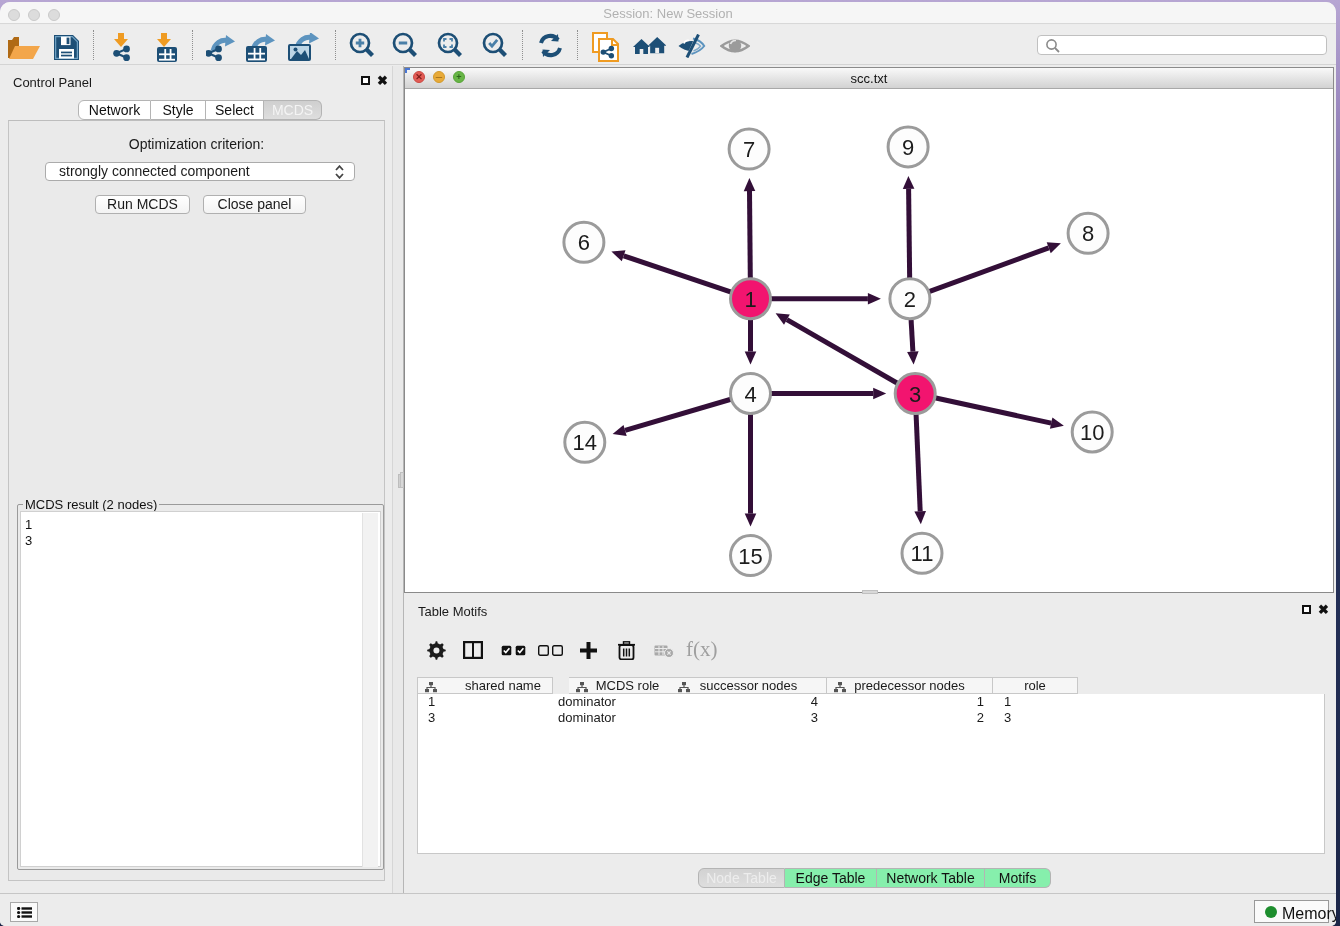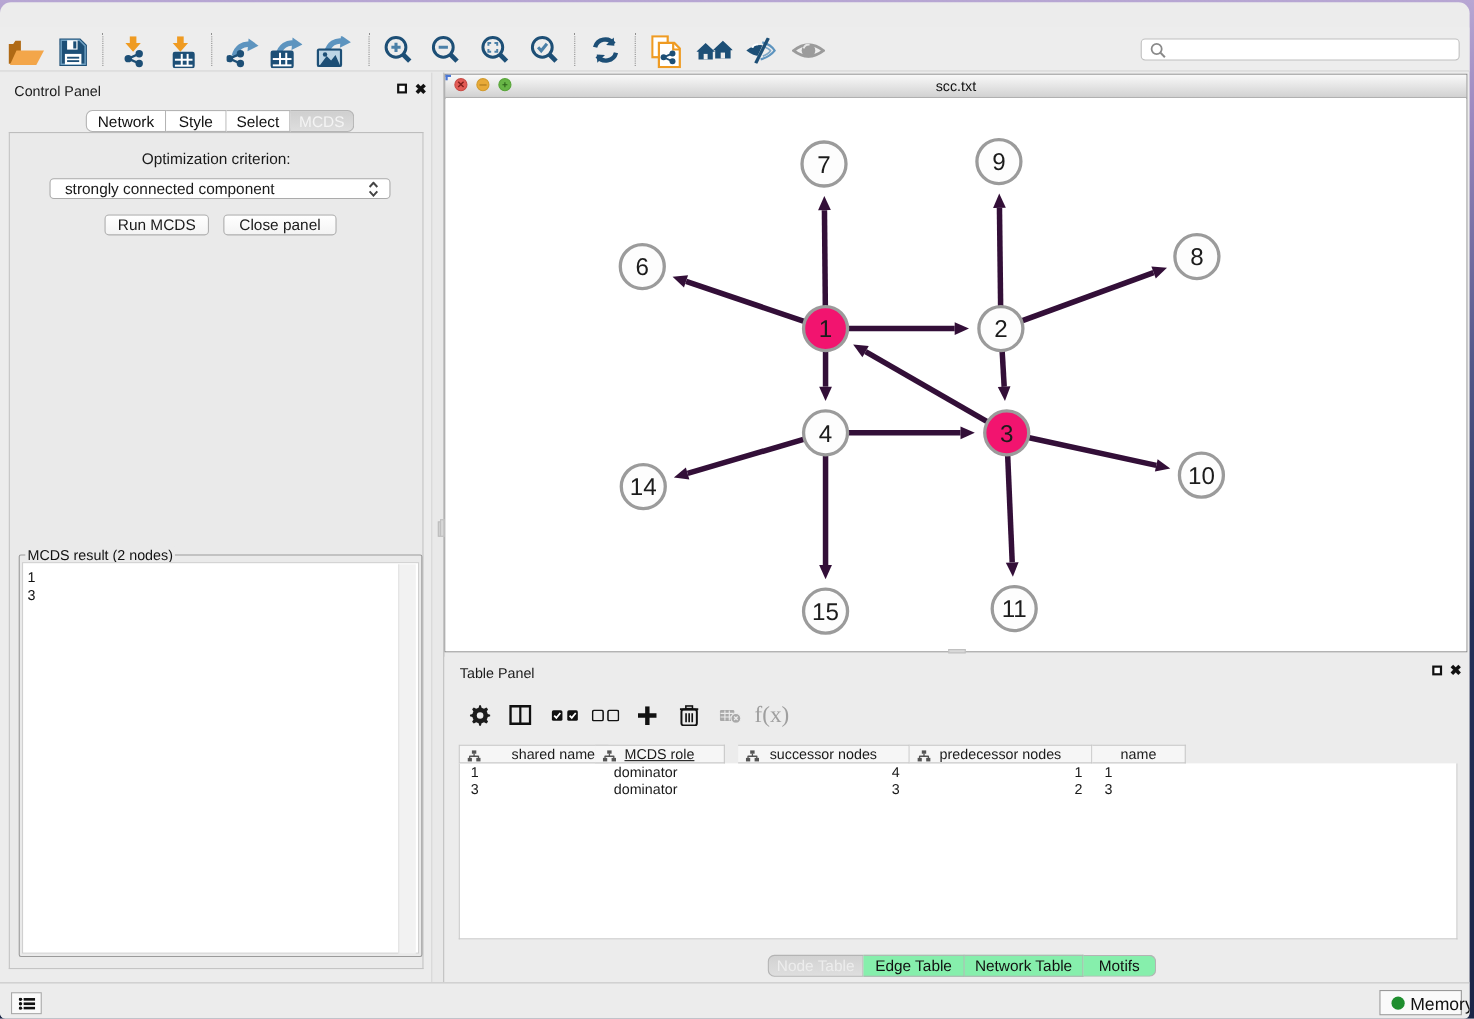--- a/index.html
+++ b/index.html
@@ -37,20 +37,26 @@
 #thead{position:absolute;top:80px;left:13px;height:17px}
 .thcell{position:absolute;top:0;height:17px;background:#f6f6f6;border-right:1px solid #c8c8c8;border-top:1px solid #c8c8c8;border-bottom:1px solid #c8c8c8;font-size:13px;color:#1a1a1a;text-align:center;line-height:16px}
 #tbody{position:absolute;top:97px;left:13px;width:908px;height:160px;background:#fff;border:1px solid #c8c8c8;border-top:none}
 .trow{position:absolute;left:0;width:100%;height:16px;font-size:13px;color:#1a1a1a}
 .tcell{position:absolute;top:0;height:16px;line-height:16px}
 .btab{position:absolute;top:271px;height:20px;background:#86efac;border:1px solid #b4b4b4;border-left:none;font-size:14px;color:#111;text-align:center;line-height:19px}
 #statusbar{position:absolute;left:0;top:891px;width:100%;height:33px;background:#ececec;border-top:1px solid #c6c6c6}
 svg{display:block}
 </style></head><body>
 <div id="win">
+<div id="titlebar">
+<div class="tl" style="left:8px"></div>
+      <div class="tl" style="left:28px"></div>
+      <div class="tl" style="left:48px"></div>
+<div id="title">Session: New Session</div>
+</div>
 <div id="toolbar">
       <div class="tsep" style="left:93px"></div>
       <div class="tsep" style="left:192px"></div>
       <div class="tsep" style="left:335px"></div>
       <div class="tsep" style="left:522px"></div>
       <div class="tsep" style="left:577px"></div>
       <svg class="ticon" style="left:6px;top:9px" width="36" height="28" viewBox="0 0 36 28">
         <path d="M2 6 L2 24 L13 24 L13 3 L8 3 L6 6 Z" fill="#b06a15"></path>
         <path d="M3 25 L9 12 L34 12 L27 25 Z" fill="#f3a64a"></path>
       </svg>
@@ -258,21 +264,21 @@
 <circle cx="179.8" cy="352.3" r="20" fill="#fdfdfd" stroke="#9b9b9b" stroke-width="3"></circle>
 <text x="179.8" y="360.3" font-size="22" fill="#1c1c1c" text-anchor="middle">14</text>
 <circle cx="345.5" cy="465.6" r="20" fill="#fdfdfd" stroke="#9b9b9b" stroke-width="3"></circle>
 <text x="345.5" y="473.6" font-size="22" fill="#1c1c1c" text-anchor="middle">15</text>
 </svg>
 </div>
 </div>
 <div style="position:absolute;left:400px;top:470px;width:4px;height:16px;background:#d8d8d8;border:1px solid #c0c0c0"></div>
 <div style="position:absolute;left:862px;top:588px;width:16px;height:4px;background:#d8d8d8;border:1px solid #c0c0c0"></div>
 <div id="tpanel">
-<div class="ptitle" style="position:absolute;left:14px;top:7px">Table Panel</div>
+<div class="ptitle" style="position:absolute;left:14px;top:7px">Table Motifs</div>
 <div class="sqbtn" style="left:898px;top:8px"></div>
 <div class="xbtn" style="left:914px;top:5px">✖</div>
 <svg style="position:absolute;left:23px;top:44px" width="19" height="19" viewBox="0 0 19 19">
         <g transform="translate(0.2,0.2)">
           <path d="M8.5 0 L10 0 L10.6 2.3 A6.3 6.3 0 0 1 12.8 3.2 L15 2 L16.5 3.5 L15.3 5.7 A6.3 6.3 0 0 1 16.2 7.9 L18.5 8.5 L18.5 10 L16.2 10.6 A6.3 6.3 0 0 1 15.3 12.8 L16.5 15 L15 16.5 L12.8 15.3 A6.3 6.3 0 0 1 10.6 16.2 L10 18.5 L8.5 18.5 L7.9 16.2 A6.3 6.3 0 0 1 5.7 15.3 L3.5 16.5 L2 15 L3.2 12.8 A6.3 6.3 0 0 1 2.3 10.6 L0 10 L0 8.5 L2.3 7.9 A6.3 6.3 0 0 1 3.2 5.7 L2 3.5 L3.5 2 L5.7 3.2 A6.3 6.3 0 0 1 7.9 2.3 Z" fill="#1c1c1c"></path>
           <circle cx="9.25" cy="9.25" r="3" fill="#ececec"></circle>
         </g>
       </svg>
       <svg style="position:absolute;left:59px;top:44px" width="20" height="18" viewBox="0 0 20 18">
         <rect x="1" y="1" width="18" height="16" fill="none" stroke="#111" stroke-width="2.4"></rect>
@@ -335,39 +341,39 @@
  <div class="tcell" style="left:586px">3</div>
 </div>
       </div>
 <div id="thead">
         <div class="thcell" style="left:0px;width:136px;border-left:1px solid #c8c8c8;padding-left:36px;"><svg style="position:absolute;left:7px;top:4px" width="12" height="11" viewBox="0 0 12 11">
             <rect x="4" y="0" width="4" height="3.2" fill="#555"></rect>
             <rect x="0" y="7" width="4" height="3.2" fill="#555"></rect>
             <rect x="8" y="7" width="4" height="3.2" fill="#555"></rect>
             <path d="M6 3 L6 5.5 M2 5.5 L10 5.5 M2 7 L2 5 M10 7 L10 5" stroke="#555" stroke-width="1.2" fill="none"></path>
           </svg>shared name</div>
-        <div class="thcell" style="left:124px;width:118px;text-decoration:underline;"><svg style="position:absolute;left:7px;top:4px" width="12" height="11" viewBox="0 0 12 11">
+        <div class="thcell" style="left:152px;width:118px;"><svg style="position:absolute;left:7px;top:4px" width="12" height="11" viewBox="0 0 12 11">
             <rect x="4" y="0" width="4" height="3.2" fill="#555"></rect>
             <rect x="0" y="7" width="4" height="3.2" fill="#555"></rect>
             <rect x="8" y="7" width="4" height="3.2" fill="#555"></rect>
             <path d="M6 3 L6 5.5 M2 5.5 L10 5.5 M2 7 L2 5 M10 7 L10 5" stroke="#555" stroke-width="1.2" fill="none"></path>
           </svg>MCDS role</div>
         <div class="thcell" style="left:254px;width:156px;"><svg style="position:absolute;left:7px;top:4px" width="12" height="11" viewBox="0 0 12 11">
             <rect x="4" y="0" width="4" height="3.2" fill="#555"></rect>
             <rect x="0" y="7" width="4" height="3.2" fill="#555"></rect>
             <rect x="8" y="7" width="4" height="3.2" fill="#555"></rect>
             <path d="M6 3 L6 5.5 M2 5.5 L10 5.5 M2 7 L2 5 M10 7 L10 5" stroke="#555" stroke-width="1.2" fill="none"></path>
           </svg>successor nodes</div>
         <div class="thcell" style="left:410px;width:166px;"><svg style="position:absolute;left:7px;top:4px" width="12" height="11" viewBox="0 0 12 11">
             <rect x="4" y="0" width="4" height="3.2" fill="#555"></rect>
             <rect x="0" y="7" width="4" height="3.2" fill="#555"></rect>
             <rect x="8" y="7" width="4" height="3.2" fill="#555"></rect>
             <path d="M6 3 L6 5.5 M2 5.5 L10 5.5 M2 7 L2 5 M10 7 L10 5" stroke="#555" stroke-width="1.2" fill="none"></path>
           </svg>predecessor nodes</div>
-        <div class="thcell" style="left:576px;width:85px;">name</div>
+        <div class="thcell" style="left:576px;width:85px;">role</div>
       </div>
 <div class="btab" style="left:294px;width:87px;border-left:1px solid #b4b4b4;border-radius:6px 0 0 6px;background:linear-gradient(#d2d2d2,#dedede);color:#ededed">Node Table</div>
 <div class="btab" style="left:381px;width:92px">Edge Table</div>
 <div class="btab" style="left:473px;width:108px">Network Table</div>
 <div class="btab" style="left:581px;width:66px;border-radius:0 6px 6px 0">Motifs</div>
 </div>
 <div id="statusbar">
 <div style="position:absolute;left:10px;top:8px;width:28px;height:20px;background:#fafafa;border:1px solid #a8a8a8">
 <svg style="position:absolute;left:6px;top:4px" width="15" height="11" viewBox="0 0 15 11">
 <g fill="#111">

